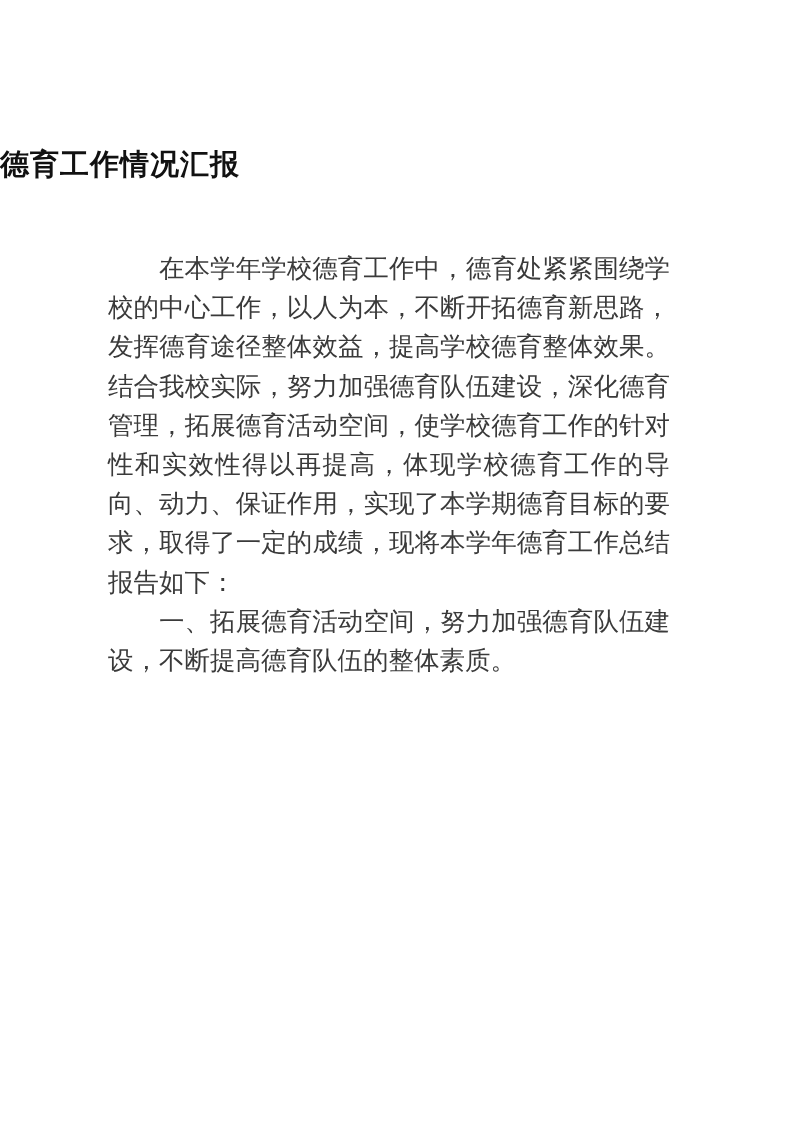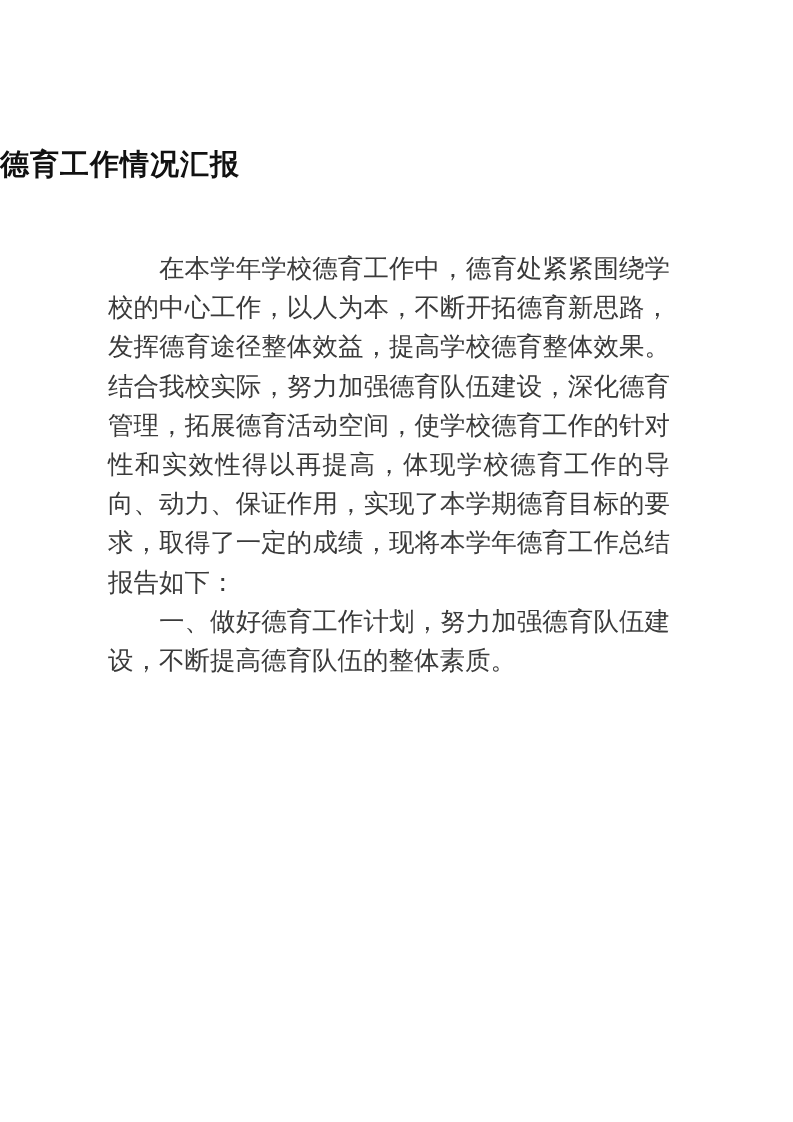--- a/index.html
+++ b/index.html
@@ -57,16 +57,16 @@
 </style>
 </head>
 <body>
 
 <div class="page">
 
   <h1 class="doc-title">德育工作情况汇报</h1>
 
   <div class="body-block">
     <p class="para">在本学年学校德育工作中，德育处紧紧围绕学校的中心工作，以人为本，不断开拓德育新思路，发挥德育途径整体效益，提高学校德育整体效果。结合我校实际，努力加强德育队伍建设，深化德育管理，拓展德育活动空间，使学校德育工作的针对性和实效性得以再提高，体现学校德育工作的导向、动力、保证作用，实现了本学期德育目标的要求，取得了一定的成绩，现将本学年德育工作总结报告如下：</p>
-    <p class="para">一、做好德育工作计划，努力加强德育队伍建设，不断提高德育队伍的整体素质。</p>
+    <p class="para">一、拓展德育活动空间，努力加强德育队伍建设，不断提高德育队伍的整体素质。</p>
   </div>
 
 </div>
 
 </body></html>

